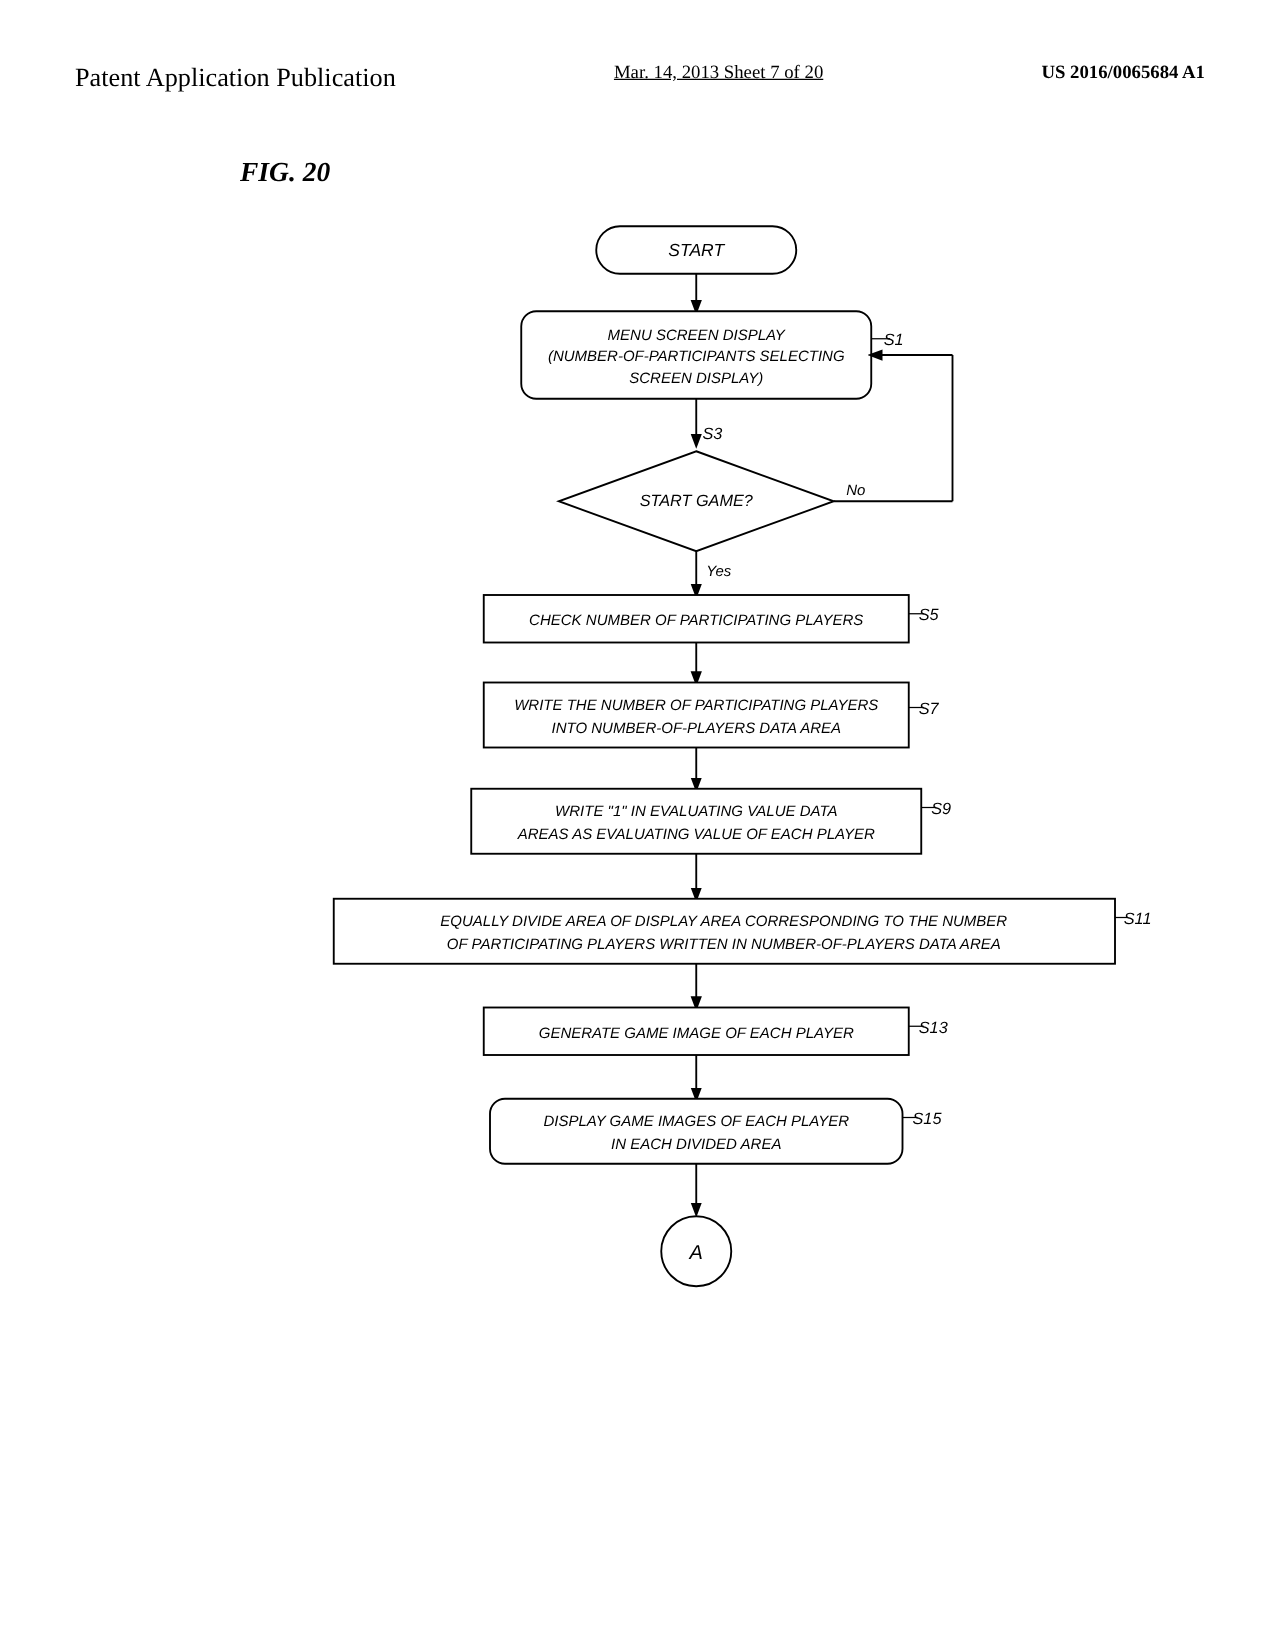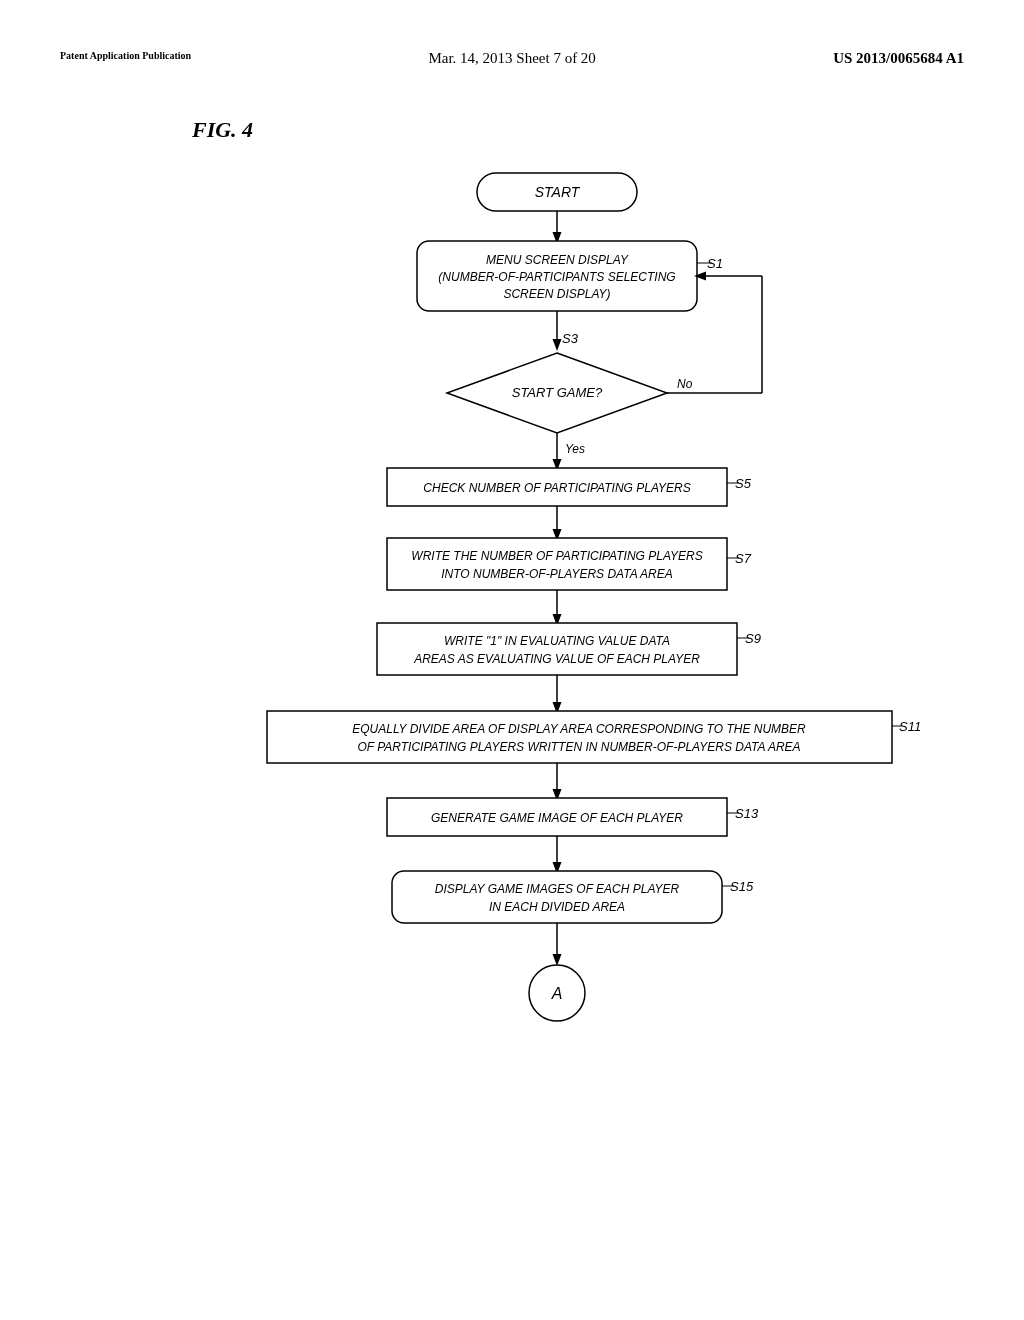--- a/index.html
+++ b/index.html
@@ -22,26 +22,27 @@
 
     
     .header {
       display: flex;
       justify-content: space-between;
       align-items: flex-start;
       padding: 50px 60px 20px 60px;
       font-size: 15px;
     }
     .header-left {
-      font-weight: bold;
-      font-size: 10px;
+      font-weight: normal;
+      font-size: 21px;
     }
     .header-center {
       font-size: 15px;
       text-align: center;
+      text-decoration: underline;
     }
     .header-right {
       font-size: 15px;
       font-weight: bold;
     }
 
     
     .diagram-area {
       position: relative;
       margin: 30px auto 0 auto;
@@ -76,26 +77,26 @@
 <div class="page">
 
   <div class="header">
     <div class="header-left">
       <span>Patent Application Publication</span>
     </div>
     <div class="header-center">
       <span>Mar. 14, 2013  Sheet 7 of 20</span>
     </div>
     <div class="header-right">
-      <span>US 2013/0065684 A1</span>
+      <span>US 2016/0065684 A1</span>
     </div>
   </div>
 
   <div class="diagram-area">
-    <div class="fig-label">FIG. 4</div>
+    <div class="fig-label">FIG. 20</div>
 
     <div class="flowchart">
       <svg width="720" height="1050" viewBox="0 0 720 1050">
 
         <rect x="245" y="10" width="160" height="38" rx="19" ry="19" fill="white" stroke="black" stroke-width="1.5"></rect>
         <text x="325" y="34" text-anchor="middle" font-size="14">START</text>
 
         <line x1="325" y1="48" x2="325" y2="78" stroke="black" stroke-width="1.5" marker-end="url(#arrow)"></line>
 
         <rect x="185" y="78" width="280" height="70" rx="12" ry="12" fill="white" stroke="black" stroke-width="1.5"></rect>

